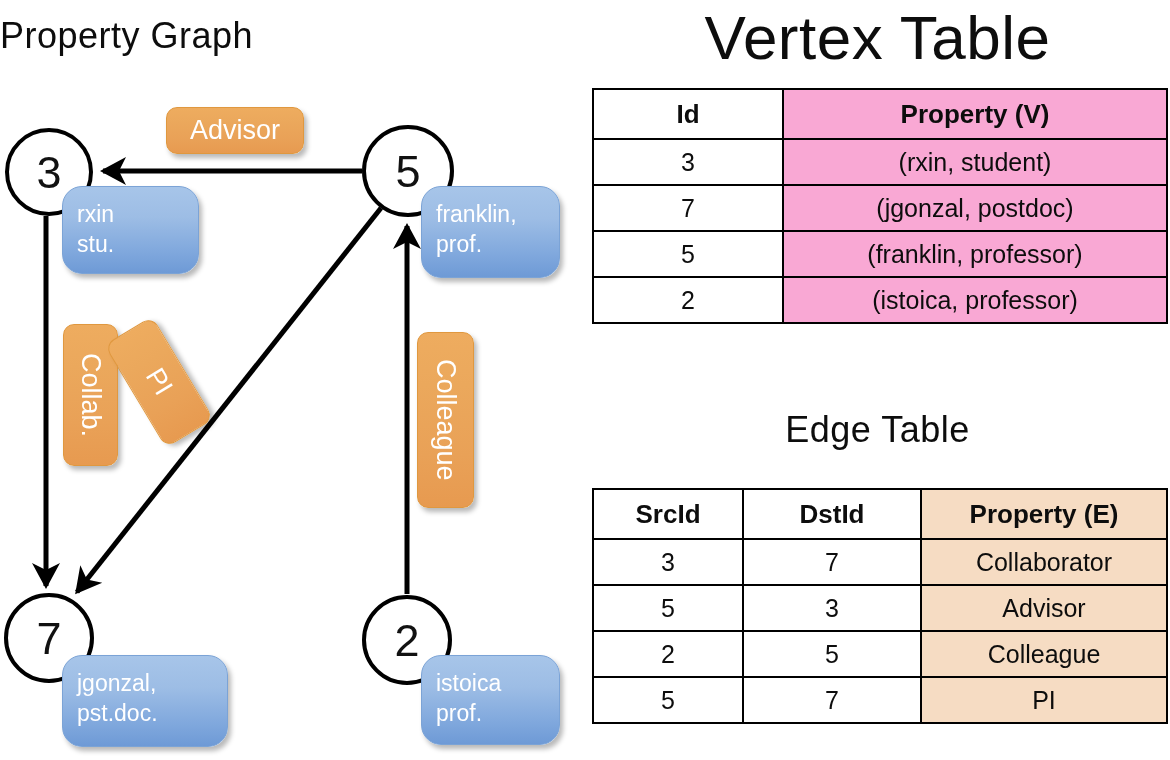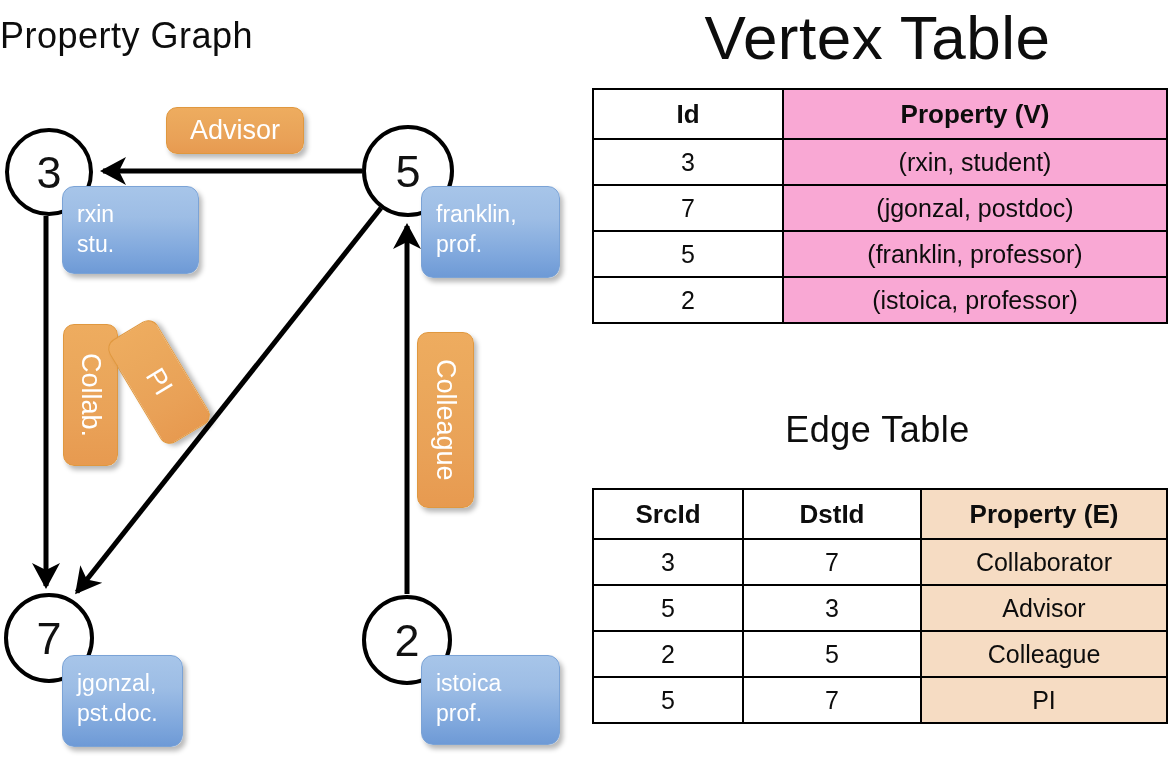--- a/index.html
+++ b/index.html
@@ -75,34 +75,34 @@
     z-index: 3;
   }
   #node-3 { left: 5px;   top: 128px; width: 88px; height: 88px; }
   #node-5 { left: 362px; top: 125px; width: 92px; height: 92px; }
   #node-7 { left: 4px;   top: 593px; width: 90px; height: 90px; }
   #node-2 { left: 362px; top: 595px; width: 90px; height: 90px; }
 
   
   .vbox {
     position: absolute;
-    border-radius: 12px;
+    border-radius: 20px;
     background: linear-gradient(180deg, #a7c5e9 0%, #9dbde5 35%, #80a8dd 75%, #6e9ad6 100%);
     box-shadow: 3px 4px 5px rgba(0,0,0,0.28);
     color: #ffffff;
     font-size: 23px;
     line-height: 30px;
     padding: 12px 0 0 14px;
     box-sizing: border-box;
     z-index: 4;
     border: 1px solid #7ba3d6;
   }
   #vbox-rxin      { left: 62px;  top: 186px; width: 137px; height: 88px; }
   #vbox-franklin  { left: 421px; top: 186px; width: 139px; height: 92px; }
-  #vbox-jgonzal   { left: 62px;  top: 655px; width: 121px; height: 92px; }
+  #vbox-jgonzal   { left: 62px;  top: 655px; width: 166px; height: 92px; }
   #vbox-istoica   { left: 421px; top: 655px; width: 139px; height: 90px; }
 
   
   .ebox {
     position: absolute;
     border-radius: 11px;
     background: linear-gradient(180deg, #eeac5f 0%, #eba85c 30%, #e9a157 70%, #e79a50 100%);
     box-shadow: 3px 4px 5px rgba(0,0,0,0.28);
     color: #ffffff;
     display: flex;

